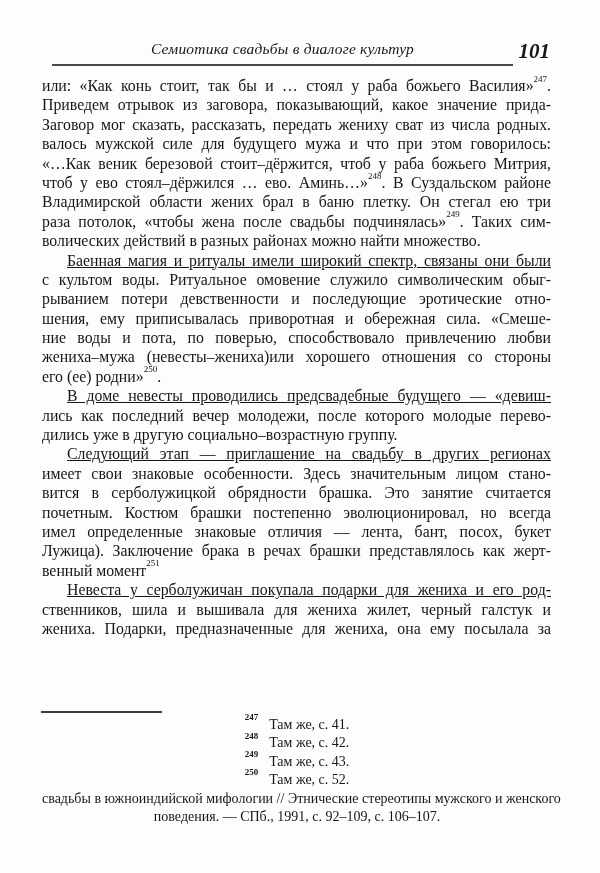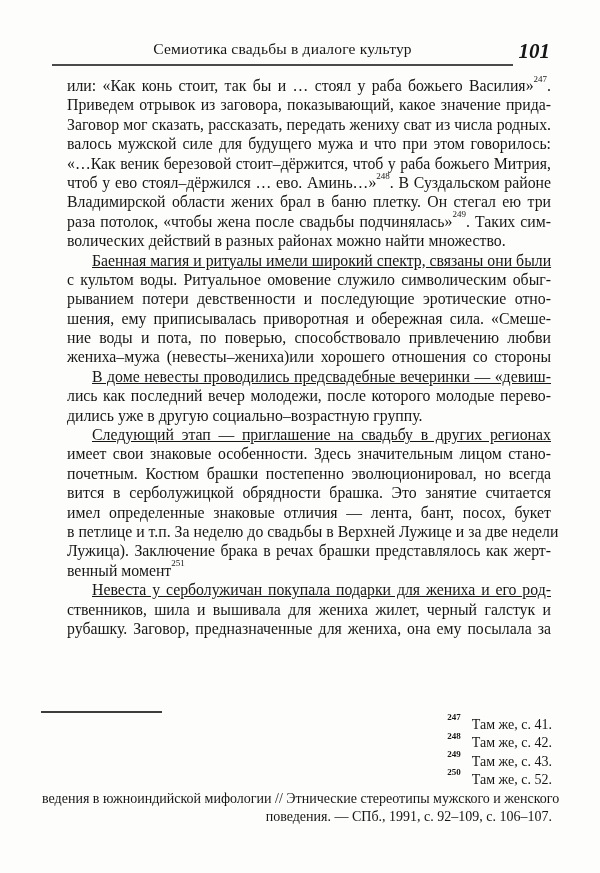--- a/index.html
+++ b/index.html
@@ -10,20 +10,21 @@
     background: #fdfdfc;
     color: #161616;
     font-family: "Liberation Serif", "DejaVu Serif", serif;
     overflow: hidden;
   }
   
   .header-title {
     position: absolute;
     left: 52px; width: 461px; top: 40px;
     text-align: center;
+    font-style: italic;
     font-size: 15.5px;
     letter-spacing: 0.2px;
     white-space: nowrap;
   }
   .page-number {
     position: absolute;
     right: 50px; top: 39px;
     font-style: italic;
     font-weight: bold;
     font-size: 21px;
@@ -39,21 +40,20 @@
     position: absolute;
     left: 42px; width: 509px; top: 76px;
     font-size: 15.8px;
     line-height: 19.4px;
   }
   .line {
     height: 19.4px;
     text-align: justify;
     text-align-last: justify;
     white-space: nowrap;
-    margin-left: 25px;
   }
   .line.last {
     text-align-last: left;
   }
   .par.indent .line:first-child {
     padding-left: 25px;
     text-decoration: underline;
   }
   .line sup, .fn-line sup {
     font-size: 9px;
@@ -69,21 +69,21 @@
     background: #3d3d3d;
   }
   .footnotes {
     position: absolute;
     left: 42px; width: 510px; top: 716px;
     font-size: 14px;
     line-height: 18.4px;
   }
   .fn-line {
     height: 18.4px;
-    text-align: right;
+    text-align: center;
     white-space: nowrap;
   }
   .fn-line.just {
     text-align: justify;
     text-align-last: justify;
   }
   .fn-marker {
     font-weight: bold;
     margin-right: 11px;
   }
@@ -108,55 +108,55 @@
         <div class="line">раза потолок, «чтобы жена после свадьбы подчинялась»<sup>249</sup>. Таких сим-</div>
         <div class="line last">волических действий в разных районах можно найти множество.</div>
       </div>
       <div class="par indent">
         <div class="line">Баенная магия и ритуалы имели широкий спектр, связаны они были</div>
         <div class="line">с культом воды. Ритуальное омовение служило символическим обыг-</div>
         <div class="line">рыванием потери девственности и последующие эротические отно-</div>
         <div class="line">шения, ему приписывалась приворотная и обережная сила. «Смеше-</div>
         <div class="line">ние воды и пота, по поверью, способствовало привлечению любви</div>
         <div class="line">жениха–мужа (невесты–жениха)или хорошего отношения со стороны</div>
+        <div class="line last">его (ее) родни»<sup>250</sup>.</div>
       </div>
       <div class="par indent">
-        <div class="line">В доме невесты проводились предсвадебные вечеринки — «девиш-</div>
+        <div class="line">В доме невесты проводились предсвадебные будущего — «девиш-</div>
         <div class="line">лись как последний вечер молодежи, после которого молодые перево-</div>
         <div class="line last">дились уже в другую социально–возрастную группу.</div>
       </div>
       <div class="par indent">
         <div class="line">Следующий этап — приглашение на свадьбу в других регионах</div>
         <div class="line">имеет свои знаковые особенности. Здесь значительным лицом стано-</div>
+        <div class="line">вится в серболужицкой обрядности брашка. Это занятие считается</div>
         <div class="line">почетным. Костюм брашки постепенно эволюционировал, но всегда</div>
-        <div class="line">вится в серболужицкой обрядности брашка. Это занятие считается</div>
         <div class="line">имел определенные знаковые отличия — лента, бант, посох, букет</div>
-        <div class="line">в петлице и т.п. За неделю до свадьбы в Верхней Лужице и за две недели</div>
         <div class="line">Лужица). Заключение брака в речах брашки представлялось как жерт-</div>
         <div class="line last">венный момент<sup>251</sup></div>
       </div>
       <div class="par indent">
         <div class="line">Невеста у серболужичан покупала подарки для жениха и его род-</div>
         <div class="line">ственников, шила и вышивала для жениха жилет, черный галстук и</div>
-        <div class="line">рубашку. Заговор, предназначенные для жениха, она ему посылала за</div>
+        <div class="line">жениха. Подарки, предназначенные для жениха, она ему посылала за</div>
       </div>
     </div>
 
   <div class="footnote-sep"></div>
   <div class="footnotes" id="footnotes">
       <div>
         <div class="fn-line"><sup class="fn-marker">247</sup>Там же, с. 41.</div>
       </div>
       <div>
         <div class="fn-line"><sup class="fn-marker">248</sup>Там же, с. 42.</div>
       </div>
       <div>
         <div class="fn-line"><sup class="fn-marker">249</sup>Там же, с. 43.</div>
       </div>
       <div>
         <div class="fn-line"><sup class="fn-marker">250</sup>Там же, с. 52.</div>
       </div>
       <div>
-        <div class="fn-line just">ведения в южноиндийской мифологии // Этнические стереотипы мужского и женского</div>
+        <div class="fn-line just">свадьбы в южноиндийской мифологии // Этнические стереотипы мужского и женского</div>
         <div class="fn-line">поведения. — СПб., 1991, с. 92–109, с. 106–107.</div>
       </div>
     </div>
 </div>
 
 </body></html>

